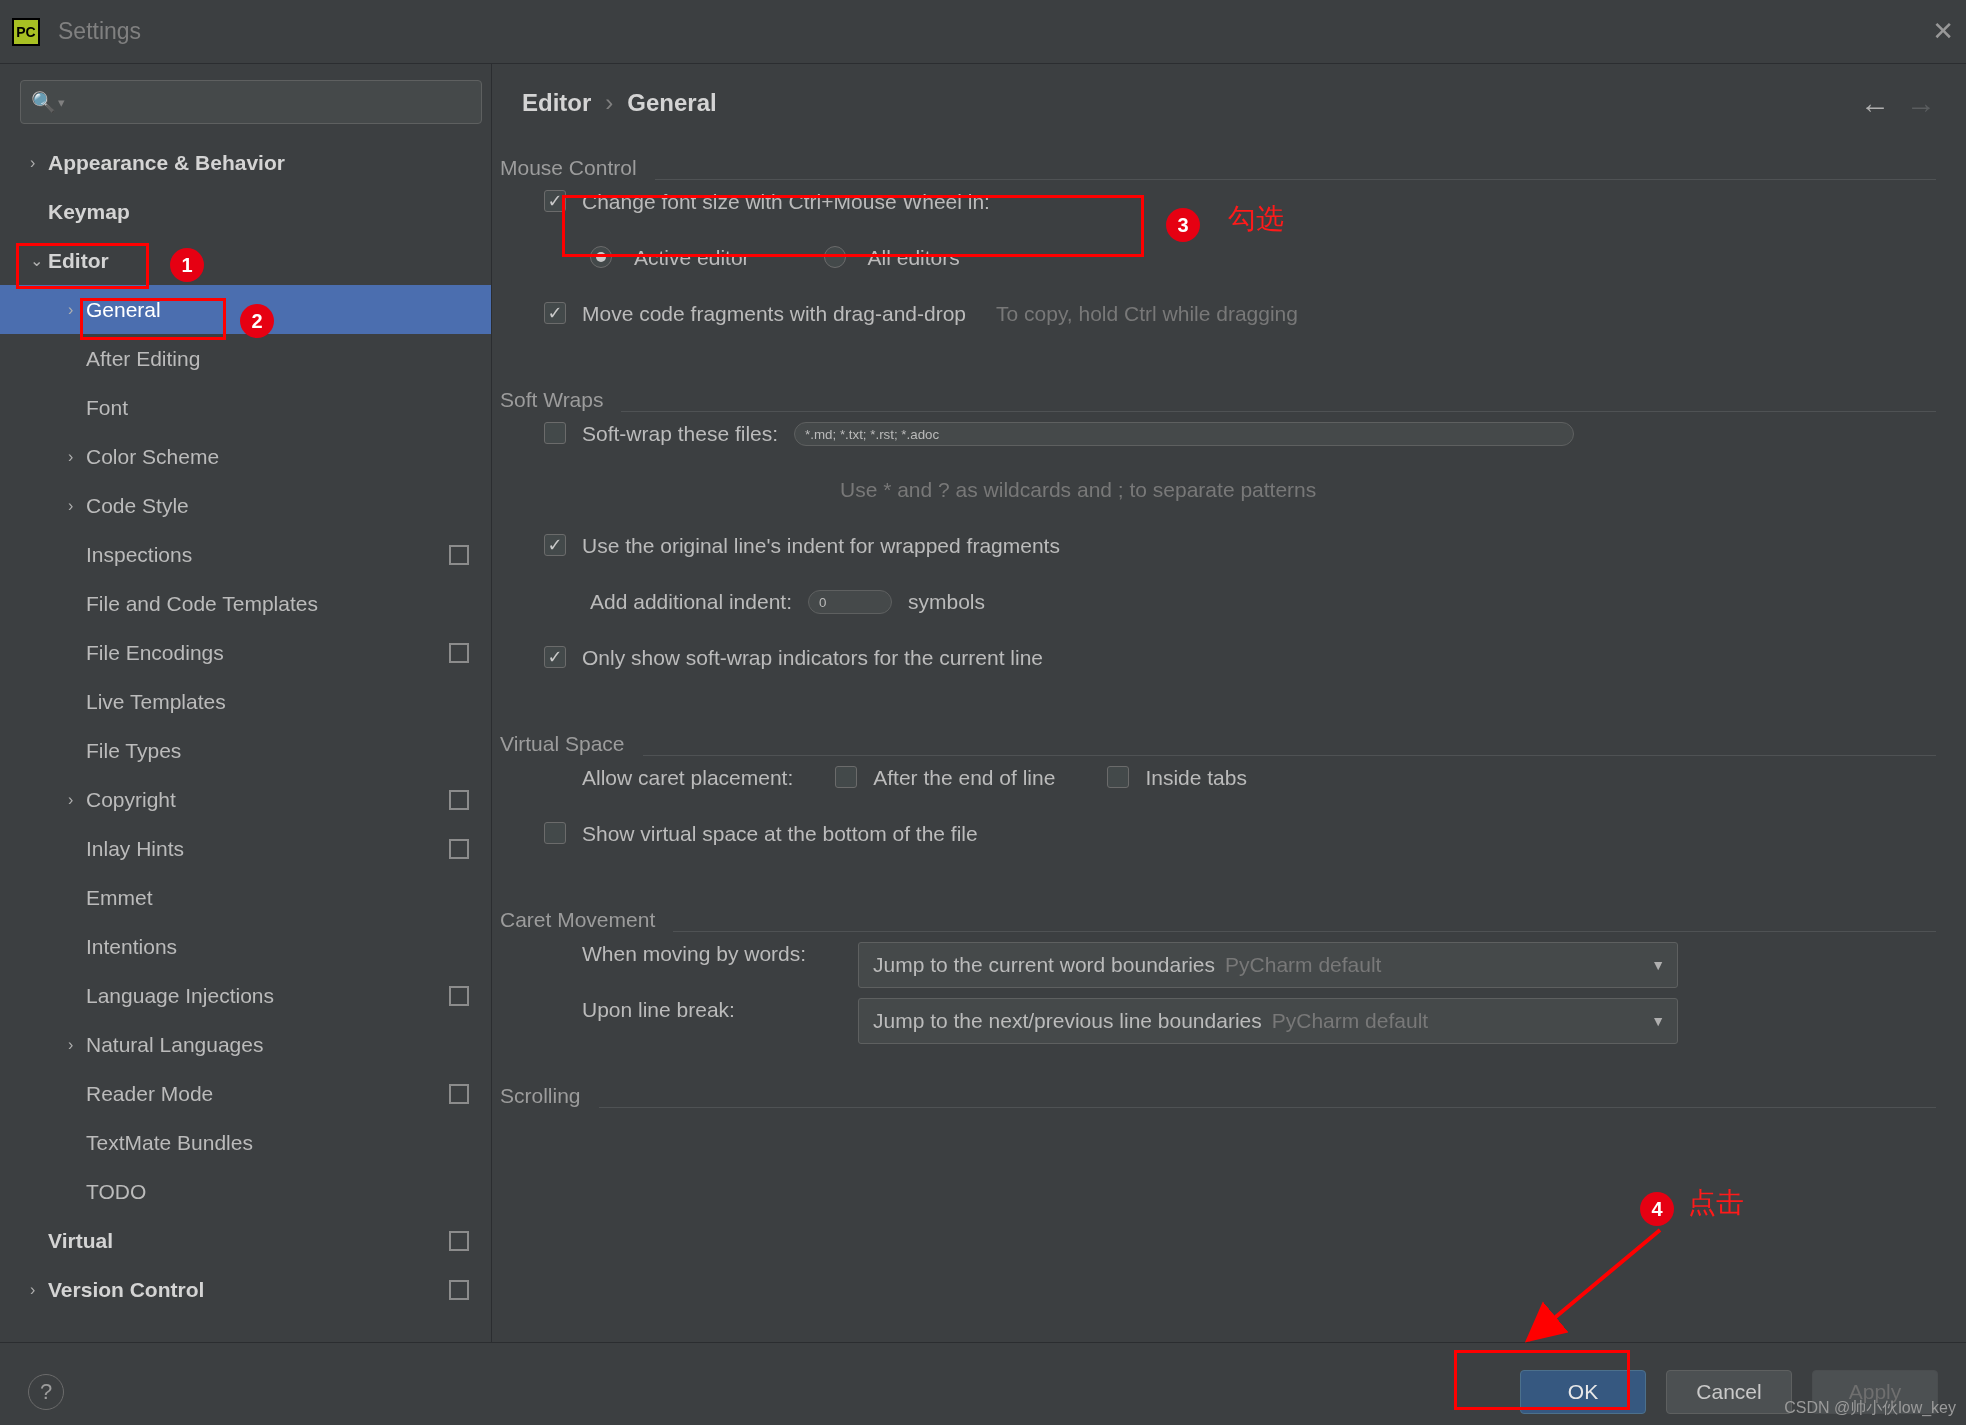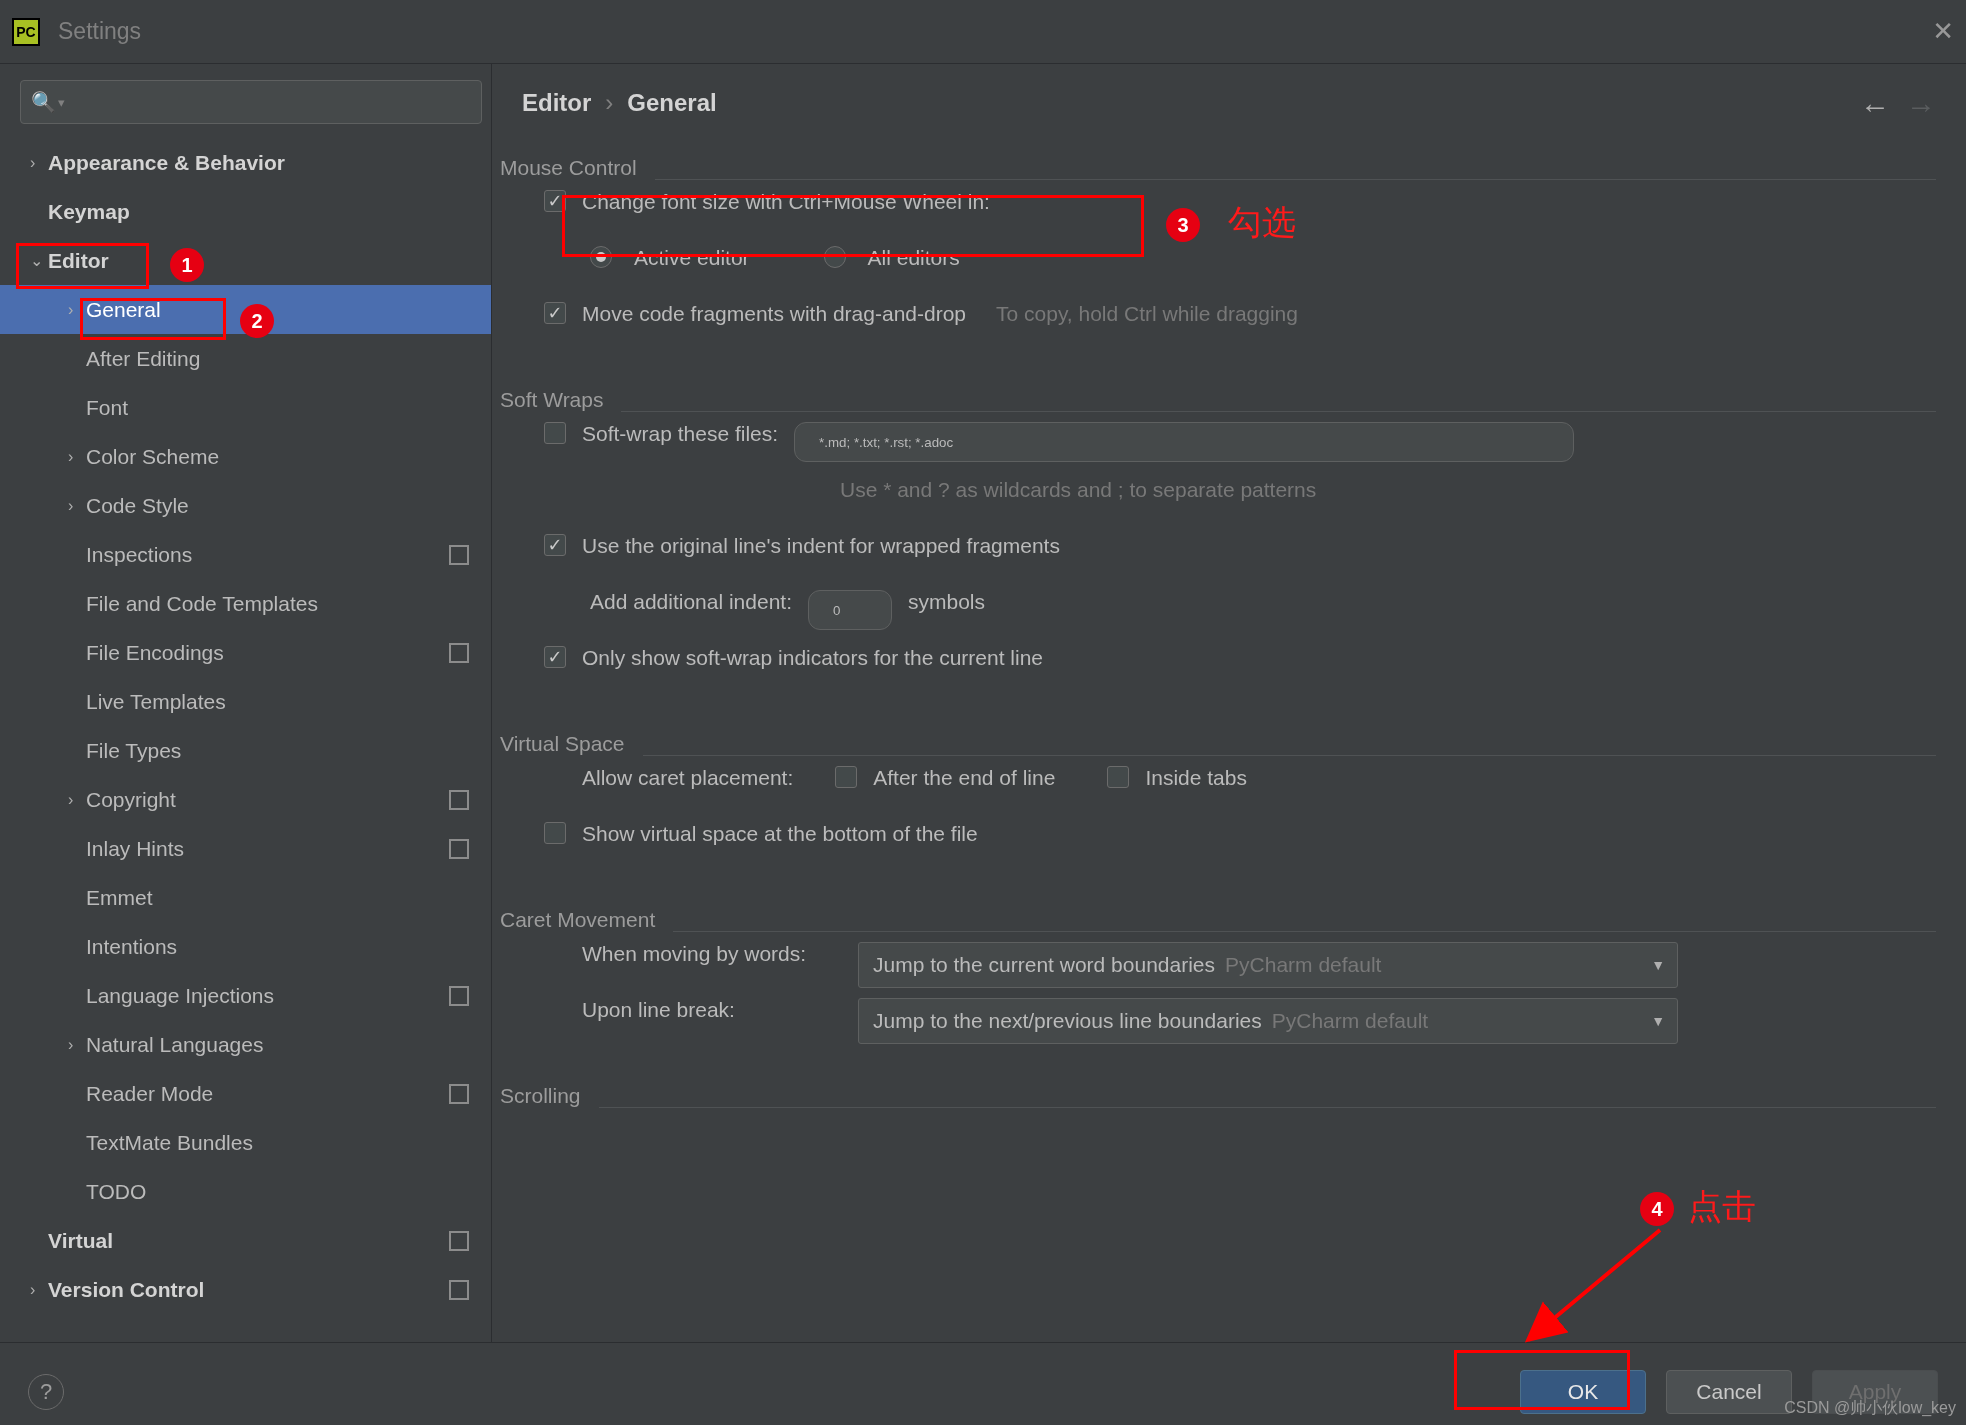--- a/index.html
+++ b/index.html
@@ -40,35 +40,35 @@
   .crumbs .nav-fwd { color:#5A5D5F; }
   .content { flex:1; overflow:hidden; padding: 0 30px 0 8px;}
   .section-title { display:flex; align-items:flex-end; margin: 14px 0 10px 0; }
   .section-title .txt { color:#9C9C9C; margin-right:18px; white-space:nowrap;}
   .section-title .line { flex:1; height:1px; background:#4F5254;}
   .row { display:flex; min-height:56px; padding-left:44px; gap:16px;}
   .chk { width:22px; height:22px; border:1px solid #6B6B6B; border-radius:3px; display:inline-flex; align-items:center; justify-content:center; flex:none; cursor:pointer; background:#43494A;}
   .chk.checked::after { content:"✓"; color:#C9C9C9; font-size:18px; line-height:1;}
   .radio { width:22px; height:22px; border:1px solid #6B6B6B; border-radius:50%; display:inline-flex; align-items:center; justify-content:center; flex:none; cursor:pointer; background:#43494A;}
   .radio.on::after { content:""; width:10px; height:10px; border-radius:50%; background:#C9C9C9;}
-  .field { background:#45494A; border:1px solid #5E6060; color:#BBBBBB; height:40px; padding:0 24px; border-radius:12px;}
+  .field { background:#45494A; border:1px solid #5E6060; color:#BBBBBB; height:24px; padding:0 10px; border-radius:12px;}
   .hint { color:#787878;}
   .select { background:#45494A; border:1px solid #5E6060; border-radius:3px; height:46px; display:flex; align-items:center; padding:0 14px; flex:1; max-width:820px; position:relative; cursor:pointer;}
   .select .def { color:#787878; margin-left:10px;}
   .select .caret { position:absolute; right:12px; color:#AFAFAF; font-size:14px;}
   .footer { height:98px; border-top:1px solid #2B2D30; display:flex; align-items:center; padding:0 28px; gap:20px;}
   .help-circ { width:36px; height:36px; border:1px solid #6B6B6B; border-radius:50%; display:flex; align-items:center; justify-content:center; color:#9C9C9C; font-size:22px; cursor:pointer;}
   .btn { height:44px; min-width:126px; border:1px solid #5E6060; border-radius:4px; background:#4C5052; color:#C9C9C9; display:flex; align-items:center; justify-content:center; cursor:pointer; font-size:21px;}
   .btn.primary { background:#365880; border-color:#4C708C; color:#E8E8E8;}
   .btn.disabled { color:#6F6F6F; border-color:#4A4D4F; cursor:default;}
   .push-right { margin-left:auto;}
   
   .red-box { position:absolute; border:3px solid #FF0000; pointer-events:none; z-index:50;}
   .red-badge { position:absolute; width:34px; height:34px; border-radius:50%; background:#E60012; color:#FFF; display:flex; align-items:center; justify-content:center; font-size:20px; font-weight:bold; z-index:51;}
-  .red-text { position:absolute; color:#FF1A1A; font-size:34px; font-family:"Microsoft YaHei","SimSun",sans-serif; z-index:51;}
+  .red-text { position:absolute; color:#FF1A1A; font-size:28px; font-family:"Microsoft YaHei","SimSun",sans-serif; z-index:51;}
   .watermark { position:absolute; right:10px; bottom:6px; color:#9A9A9A; font-size:16px; z-index:60;}
   svg.arrow { position:absolute; z-index:51; pointer-events:none;}
 </style>
 </head>
 <body>
 
 <div class="titlebar">
   <div class="app-icon">PC</div>
   <div class="title">Settings</div>
   <div class="close">✕</div>

